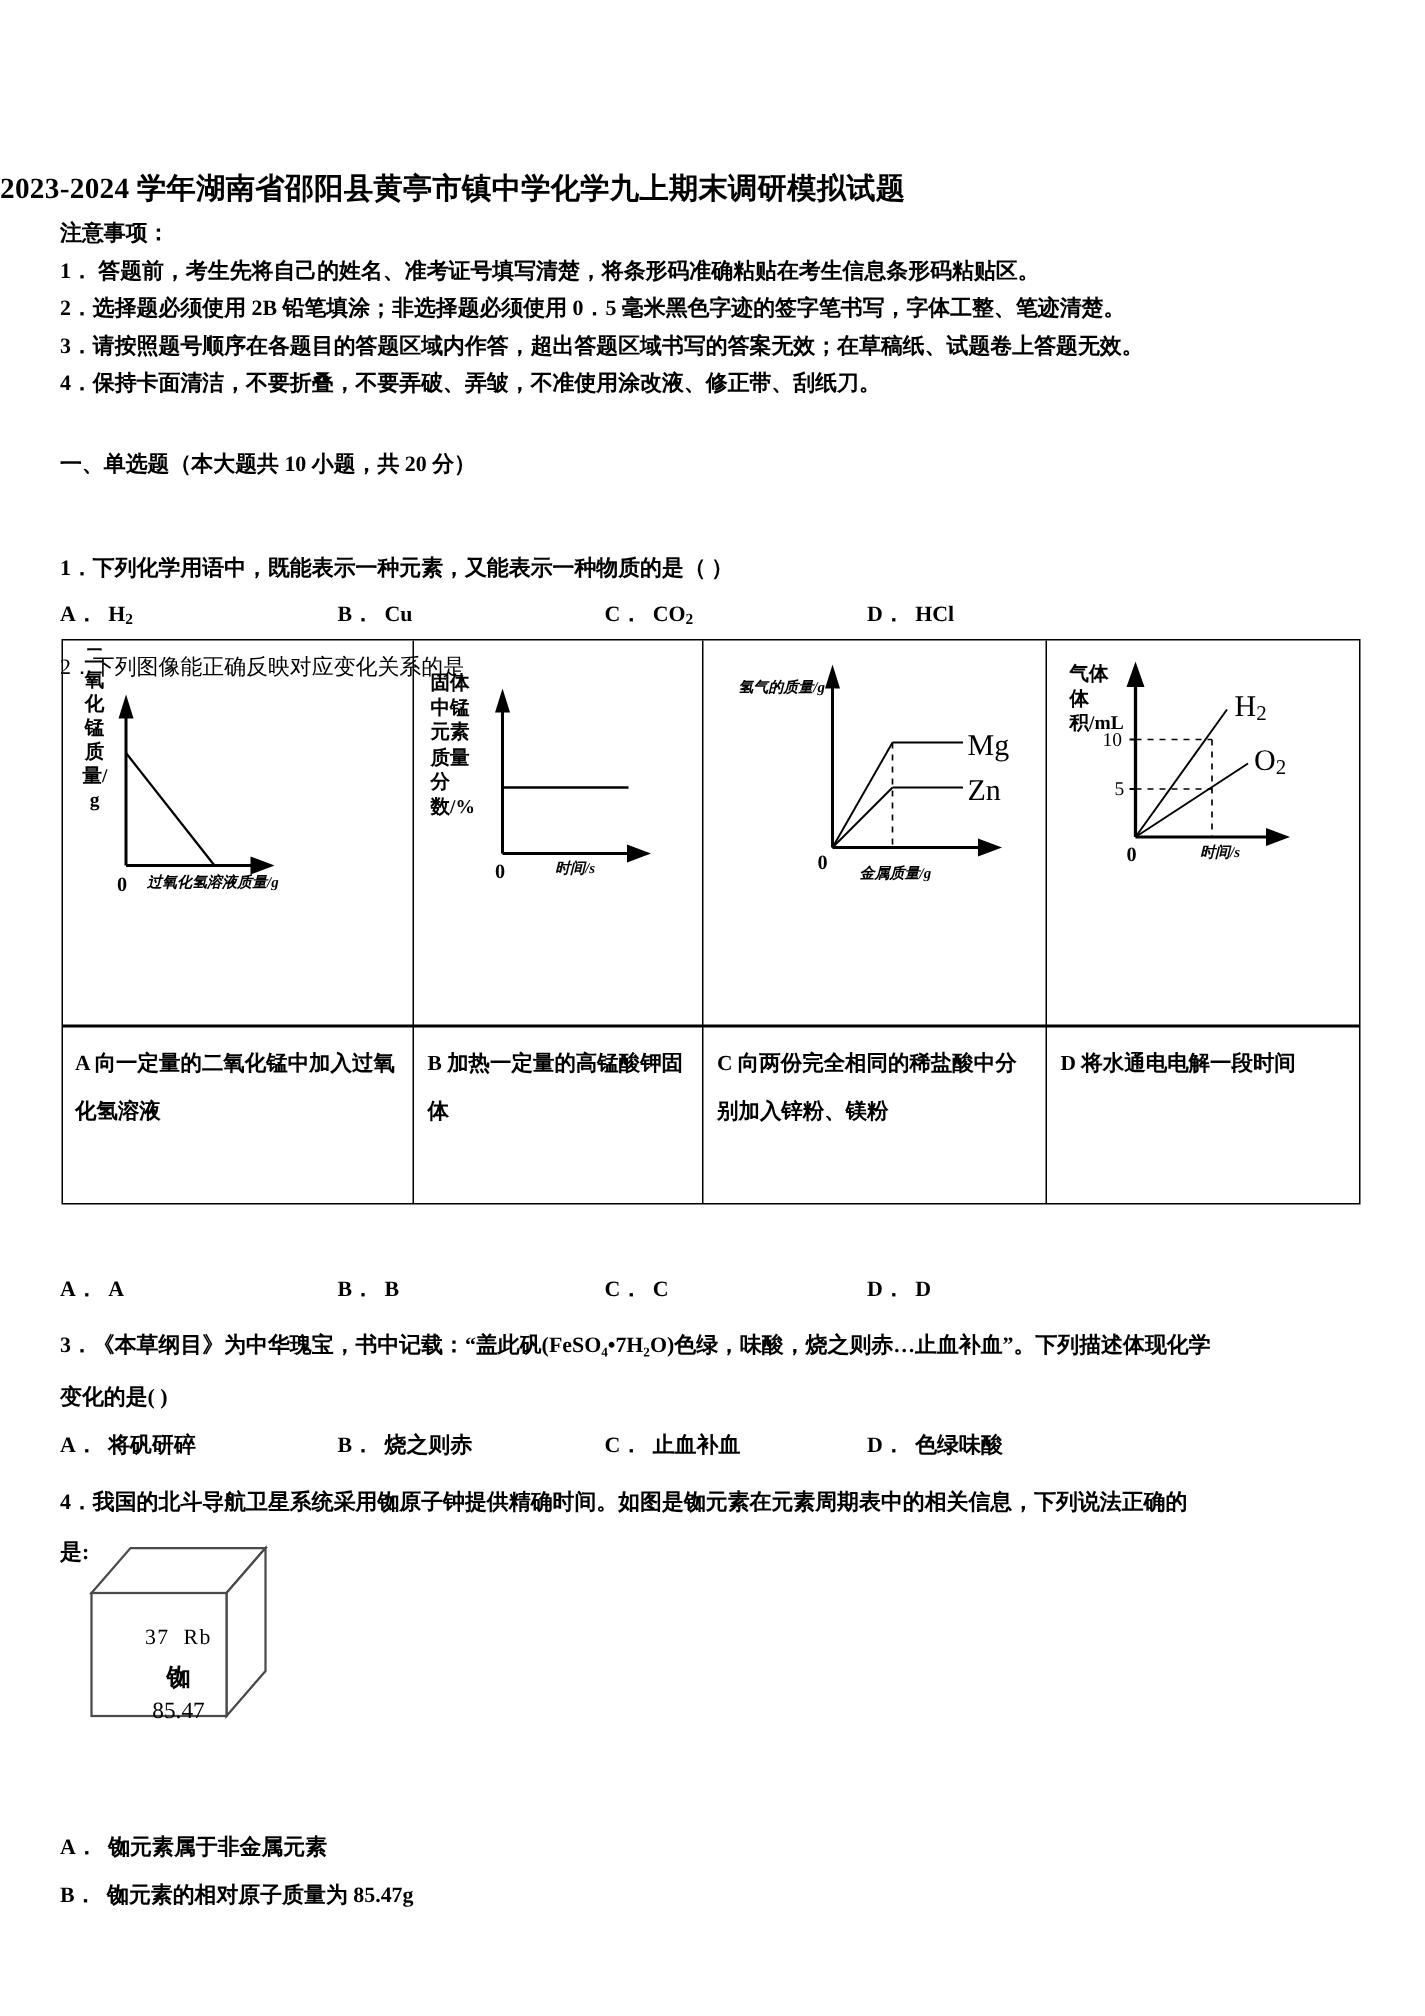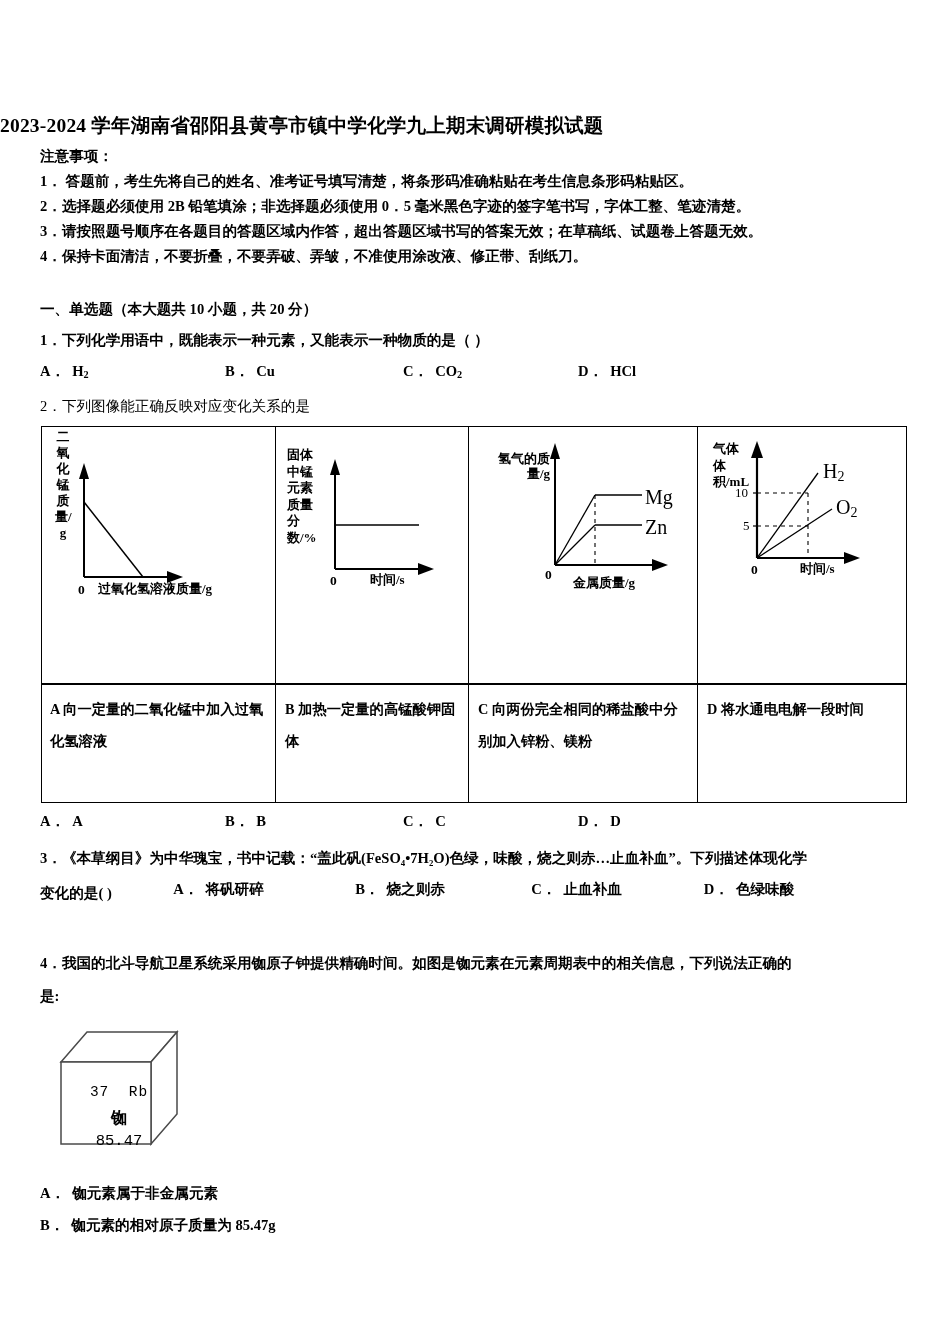--- a/index.html
+++ b/index.html
@@ -56,28 +56,29 @@
     white-space: nowrap;
   }
 
   
   .q {
     position: absolute;
     left: 40px;
     font-size: 14.6px;
     font-weight: bold;
     line-height: 26px;
+    margin-top: 39px;
   }
   .q1 { top: 327px; width: 880px; }
   .q1opts { top: 358px; width: 880px; }
   .q2 { top: 393px; width: 880px; font-weight: normal; }
   .q2opts { top: 808px; width: 880px; }
   .q3 { top: 845px; width: 885px; }
   .q3cont { top: 880px; width: 880px; }
-  .q3opts { top: 876px; width: 880px; text-align: center; }
+  .q3opts { top: 912px; width: 880px; }
   .q4 { top: 950px; width: 885px; }
   .q4cont { top: 983px; width: 880px; }
   .q4optA { top: 1180px; width: 880px; }
   .q4optB { top: 1212px; width: 880px; }
 
   .optrow { display: block; white-space: nowrap; }
   .opt { display: inline-block; }
   .opt-a { width: 185px; }
   .opt-b { width: 178px; }
   .opt-c { width: 175px; }
@@ -117,24 +118,25 @@
     font-size: 14.3px;
     font-weight: bold;
     line-height: 32px;
     padding: 8px 6px 0 8px;
   }
 
   
   .chart { position: absolute; }
   .axis-lbl {
     position: absolute;
-    font-size: 13px;
+    font-size: 10px;
     font-weight: bold;
     line-height: 15px;
     white-space: nowrap;
+    font-style: italic;
   }
   .vlbl {
     position: absolute;
     font-size: 13px;
     font-weight: bold;
     line-height: 16px;
     width: 16px;
     text-align: center;
     word-break: break-all;
   }
@@ -166,21 +168,21 @@
 
   
   .cube-wrap {
     position: absolute;
     left: 55px; top: 1022px;
     width: 140px; height: 136px;
   }
   .cube-face-text {
     position: absolute;
     text-align: center;
-    font-family: Liberation Mono, monospace;
+    font-family: Liberation Serif, serif;
   }
   .cube-top-row {
     left: 18px; top: 62px; width: 92px;
     font-size: 14.5px;
     letter-spacing: 1px;
   }
   .cube-mid-row {
     left: 18px; top: 86px; width: 92px;
     font-size: 16px;
     font-weight: bold;

